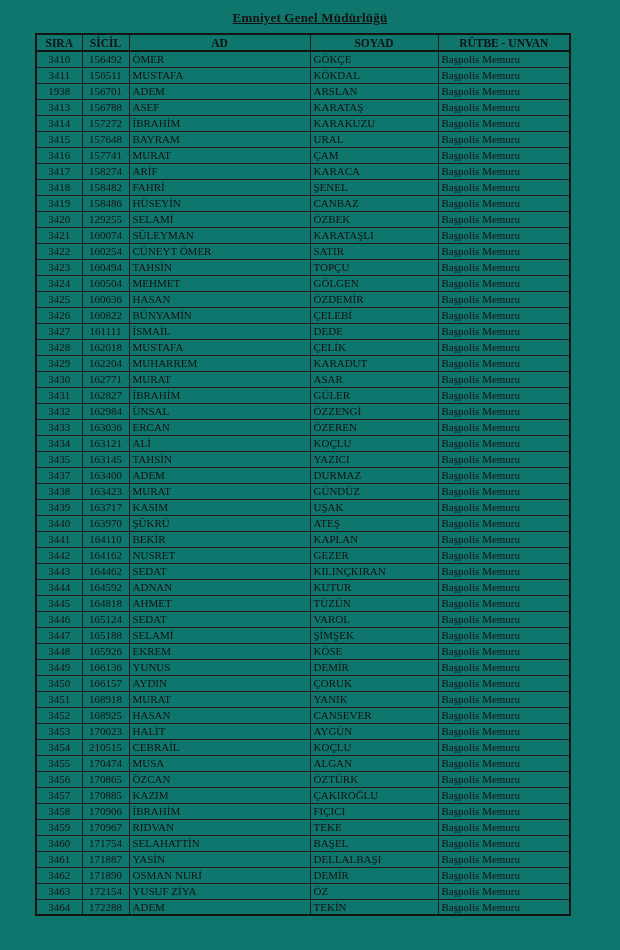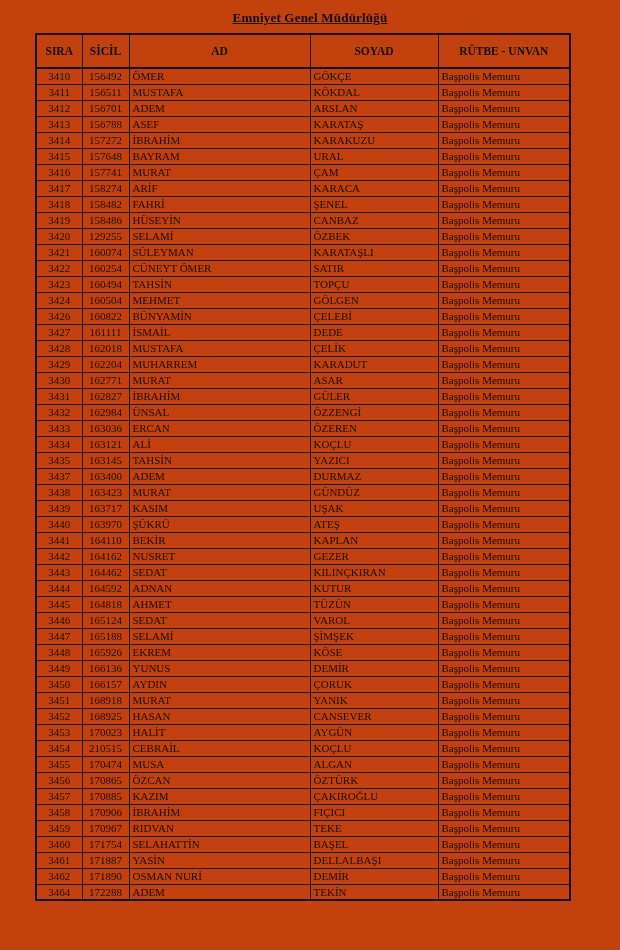--- a/index.html
+++ b/index.html
@@ -6,21 +6,21 @@
   html, body {
     width: 620px;
     background: #ffffff;
     font-family: "Liberation Serif", "DejaVu Serif", serif;
     color: #111111;
   }
   .page {
     position: relative;
     width: 620px;
     height: 950px;
-    background: #c2410c;
+    background: #0f766e;
     overflow: hidden;
   }
   .page-title {
     position: absolute;
     top: 10px;
     left: 0;
     width: 100%;
     text-align: center;
     font-size: 13px;
     font-weight: bold;
@@ -47,21 +47,21 @@
     line-height: 12px;
     height: 16px;
     padding: 1px 3px 1px 3px;
     overflow: hidden;
     white-space: nowrap;
   }
   th {
     font-weight: bold;
     text-align: center;
     border-bottom: 2px solid #141414;
-    height: 34px;
+    height: 17px;
     font-size: 11.5px;
   }
   td.center { text-align: center; }
   td.left   { text-align: left; }
 </style>
 </head>
 <body>
 
 <div class="page">
 
@@ -96,21 +96,21 @@
 
         <tr>
           <td class="center">3411</td>
           <td class="center">156511</td>
           <td class="left">MUSTAFA</td>
           <td class="left">KÖKDAL</td>
           <td class="left">Başpolis Memuru</td>
         </tr>
 
         <tr>
-          <td class="center">3412</td>
+          <td class="center">1938</td>
           <td class="center">156701</td>
           <td class="left">ADEM</td>
           <td class="left">ARSLAN</td>
           <td class="left">Başpolis Memuru</td>
         </tr>
 
         <tr>
           <td class="center">3413</td>
           <td class="center">156788</td>
           <td class="left">ASEF</td>
@@ -199,20 +199,27 @@
         </tr>
 
         <tr>
           <td class="center">3424</td>
           <td class="center">160504</td>
           <td class="left">MEHMET</td>
           <td class="left">GÖLGEN</td>
           <td class="left">Başpolis Memuru</td>
         </tr>
 
+        <tr>
+          <td class="center">3425</td>
+          <td class="center">160636</td>
+          <td class="left">HASAN</td>
+          <td class="left">ÖZDEMİR</td>
+          <td class="left">Başpolis Memuru</td>
+        </tr>
 
         <tr>
           <td class="center">3426</td>
           <td class="center">160822</td>
           <td class="left">BÜNYAMİN</td>
           <td class="left">ÇELEBİ</td>
           <td class="left">Başpolis Memuru</td>
         </tr>
 
         <tr>
@@ -489,20 +496,27 @@
         </tr>
 
         <tr>
           <td class="center">3462</td>
           <td class="center">171890</td>
           <td class="left">OSMAN NURİ</td>
           <td class="left">DEMİR</td>
           <td class="left">Başpolis Memuru</td>
         </tr>
 
+        <tr>
+          <td class="center">3463</td>
+          <td class="center">172154</td>
+          <td class="left">YUSUF ZİYA</td>
+          <td class="left">ÖZ</td>
+          <td class="left">Başpolis Memuru</td>
+        </tr>
 
         <tr>
           <td class="center">3464</td>
           <td class="center">172288</td>
           <td class="left">ADEM</td>
           <td class="left">TEKİN</td>
           <td class="left">Başpolis Memuru</td>
         </tr>
       </tbody>
   </table>

